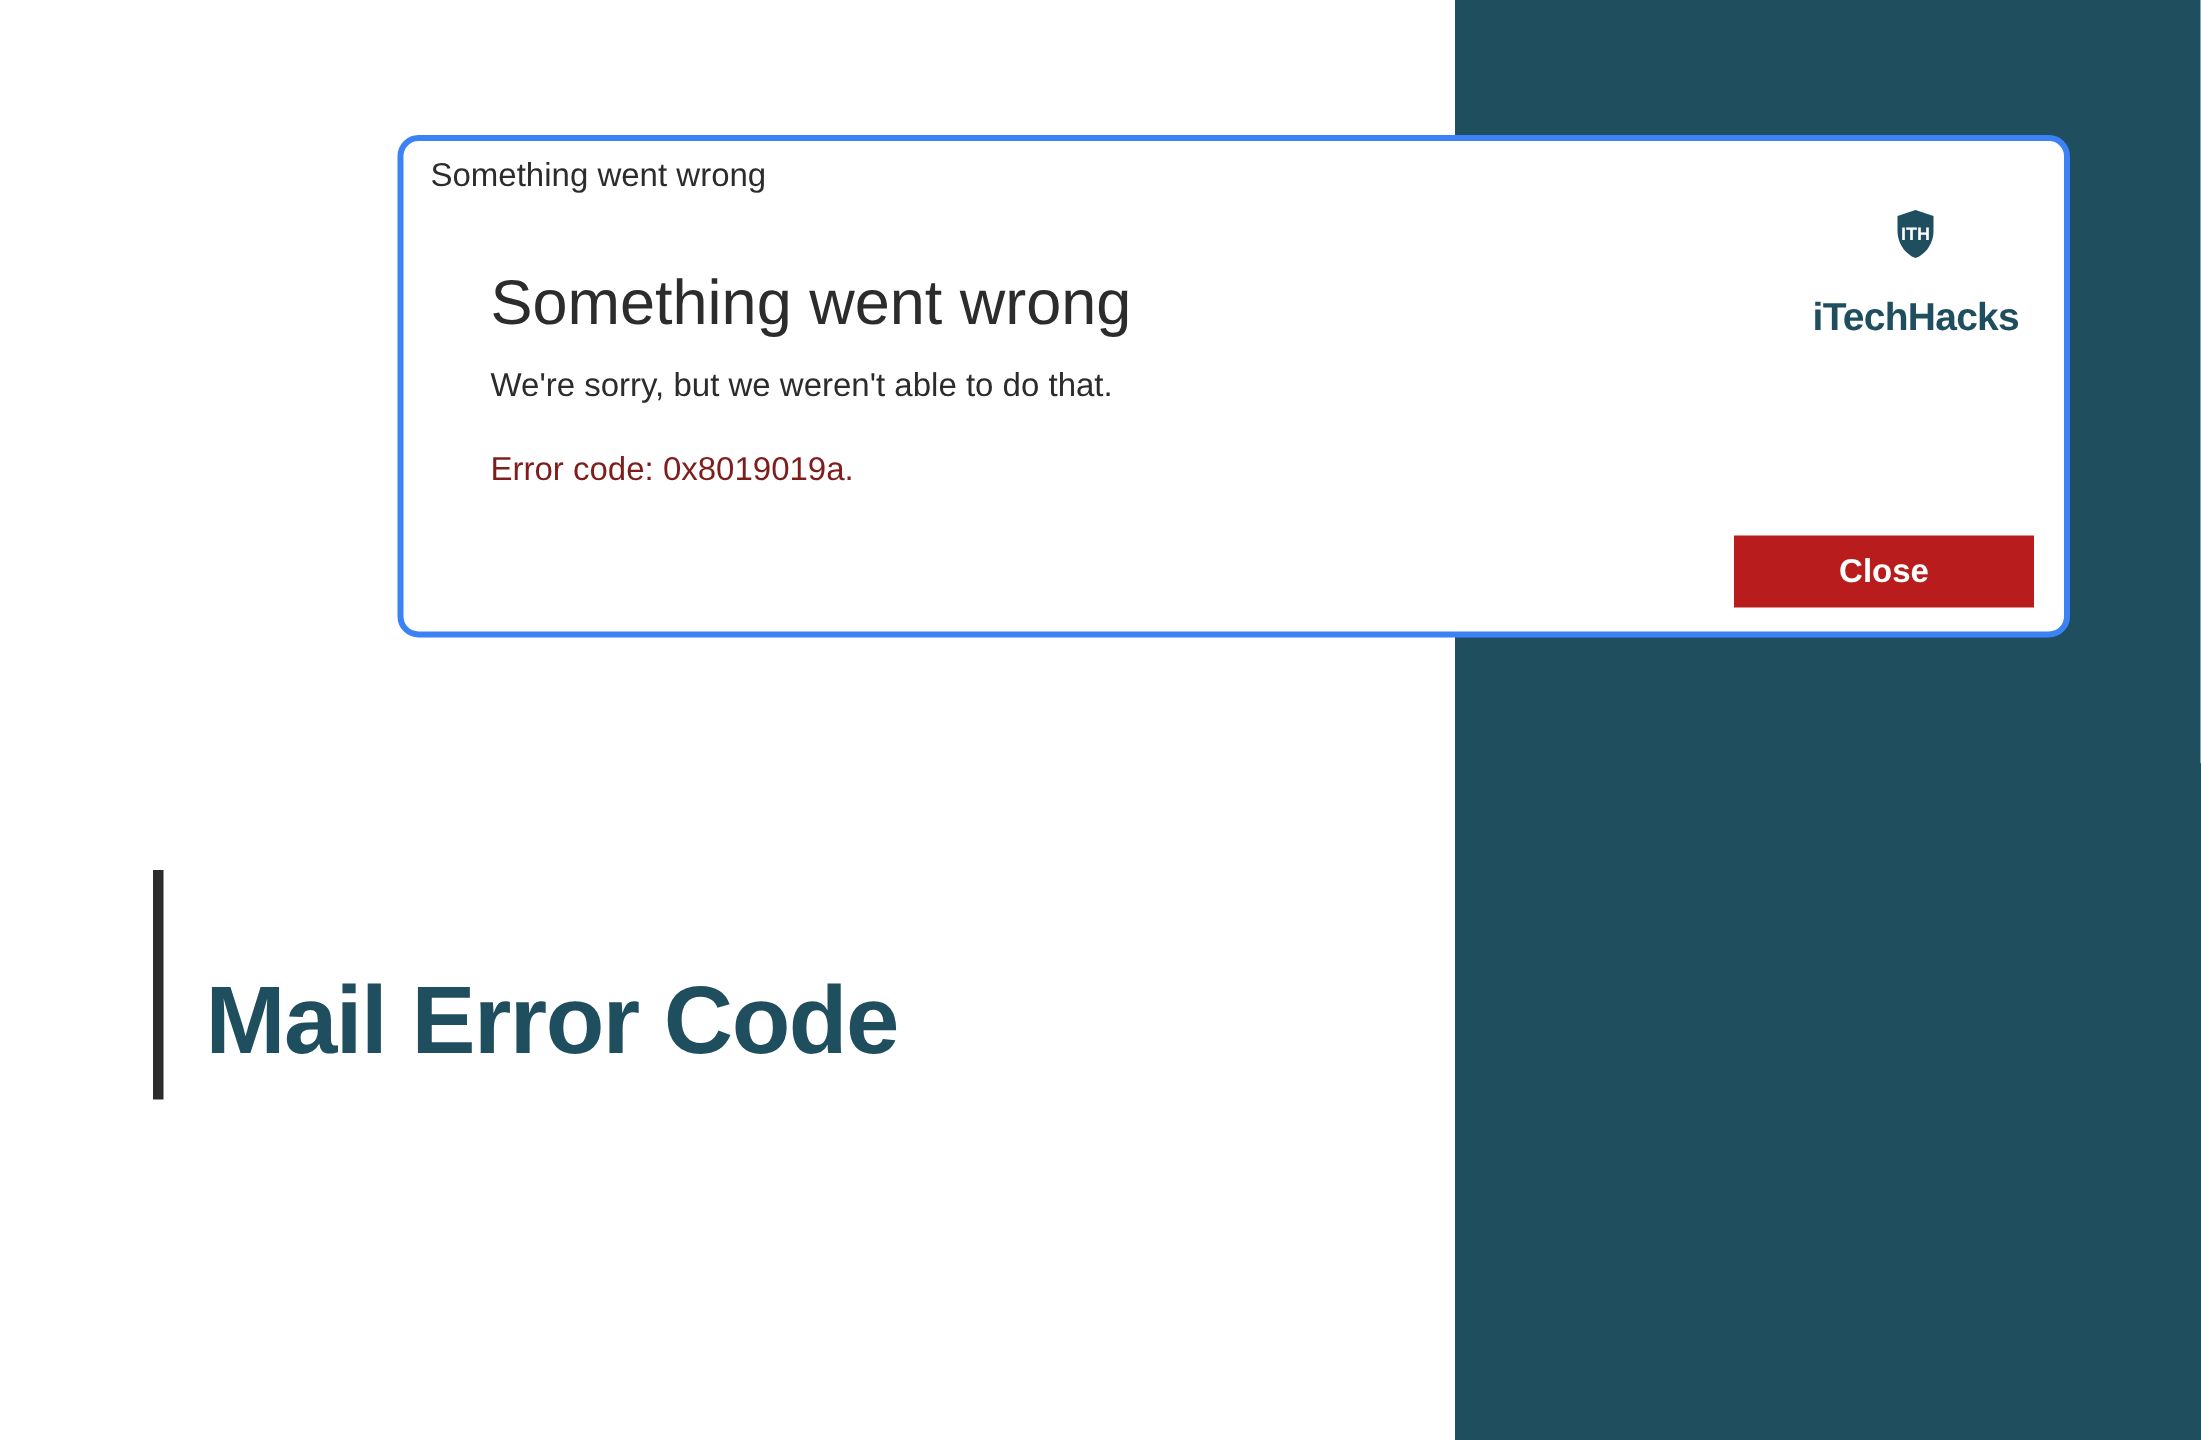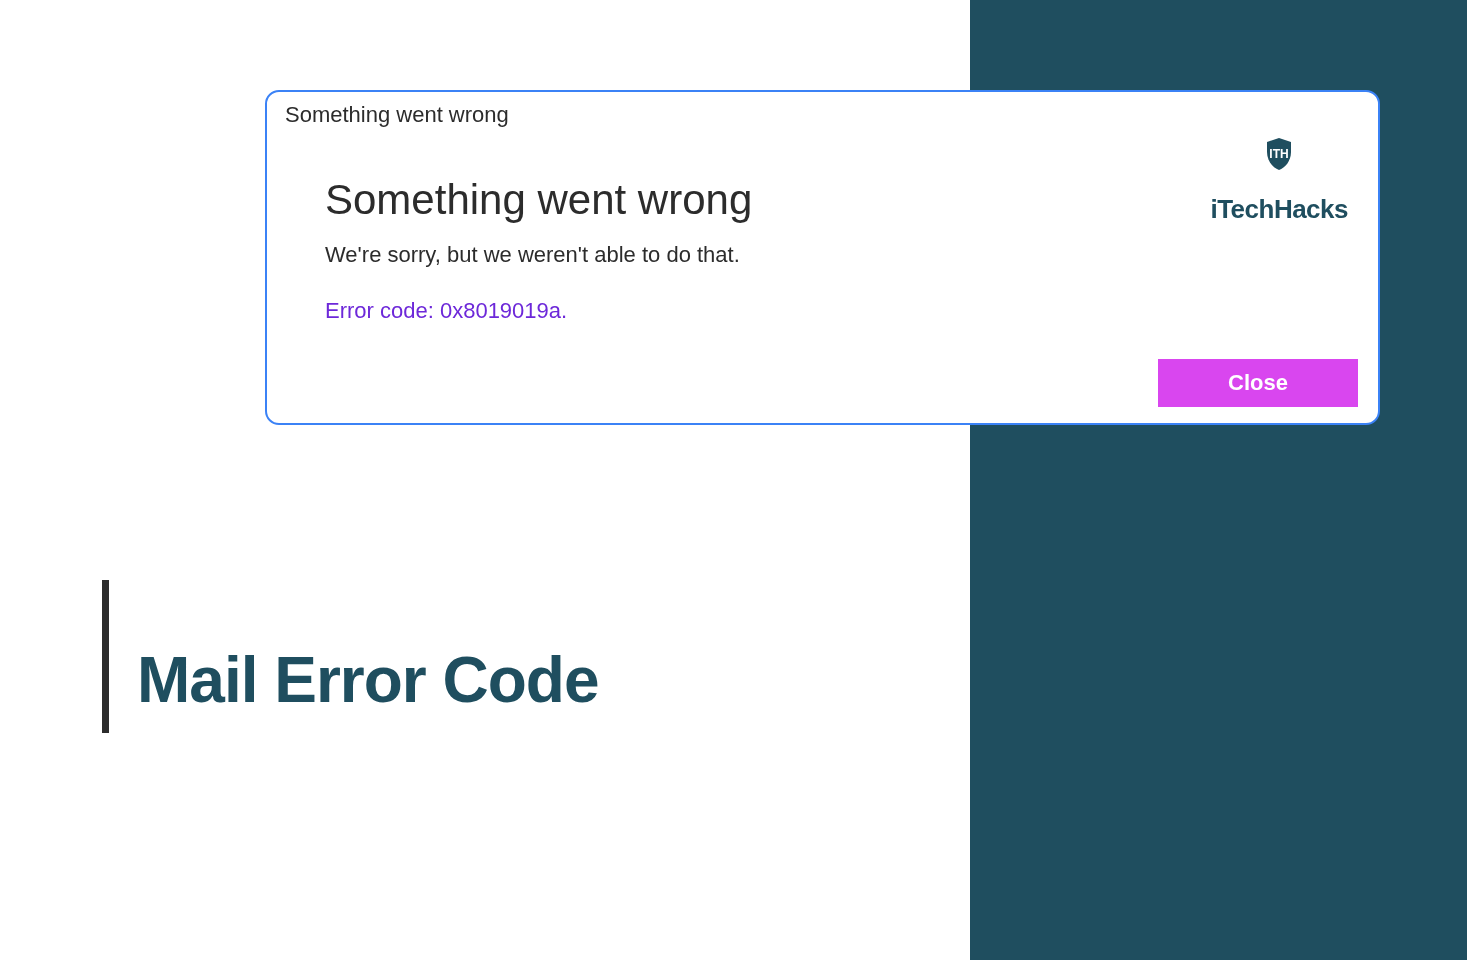--- a/index.html
+++ b/index.html
@@ -23,21 +23,21 @@
       height: 960px;
       background: #1f4e5f;
     }
     .dialog {
       position: absolute;
       top: 90px;
       left: 265px;
       width: 1115px;
       height: 335px;
       background: #ffffff;
-      border: 2px solid #3b82f6;
+      border: 4px solid #3b82f6;
       border-radius: 14px;
       padding: 10px 18px 18px 18px;
     }
     .dialog-title-small {
       font-size: 22px;
       color: #2c2c2c;
       font-weight: 400;
     }
     .brand-logo {
       position: absolute;
@@ -69,31 +69,31 @@
       font-weight: 400;
     }
     .dialog-message {
       font-size: 22px;
       color: #2c2c2c;
       margin-top: 18px;
       font-weight: 400;
     }
     .dialog-error-code {
       font-size: 22px;
-      color: #6d28d9;
+      color: #7f1d1d;
       margin-top: 30px;
       font-weight: 400;
     }
     .close-button {
       position: absolute;
       bottom: 16px;
       right: 20px;
       width: 200px;
       height: 48px;
-      background: #d946ef;
+      background: #b91c1c;
       color: #ffffff;
       border: none;
       font-size: 22px;
       font-weight: 600;
       font-family: inherit;
       cursor: pointer;
       display: flex;
       align-items: center;
       justify-content: center;
     }

